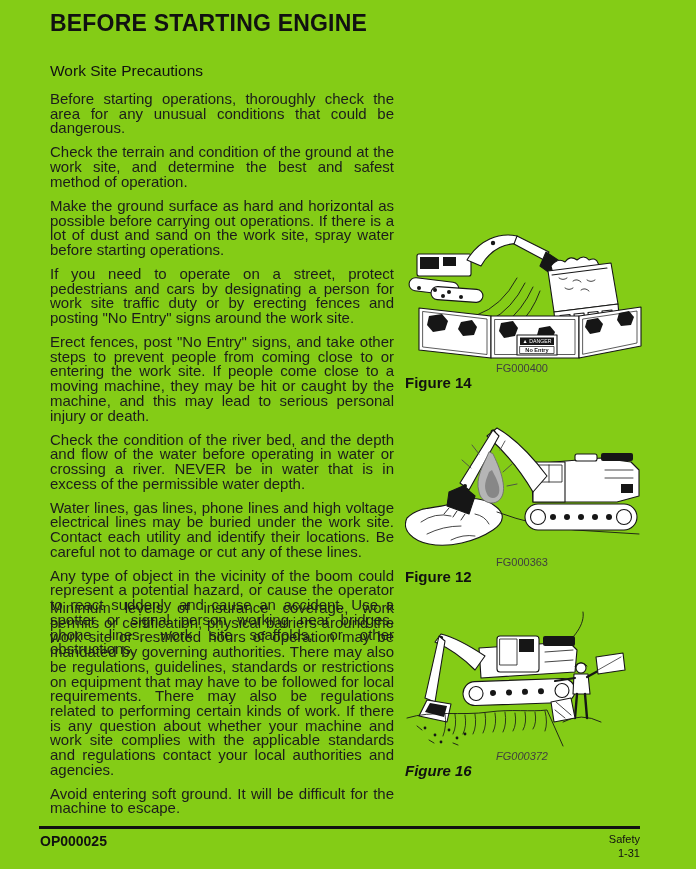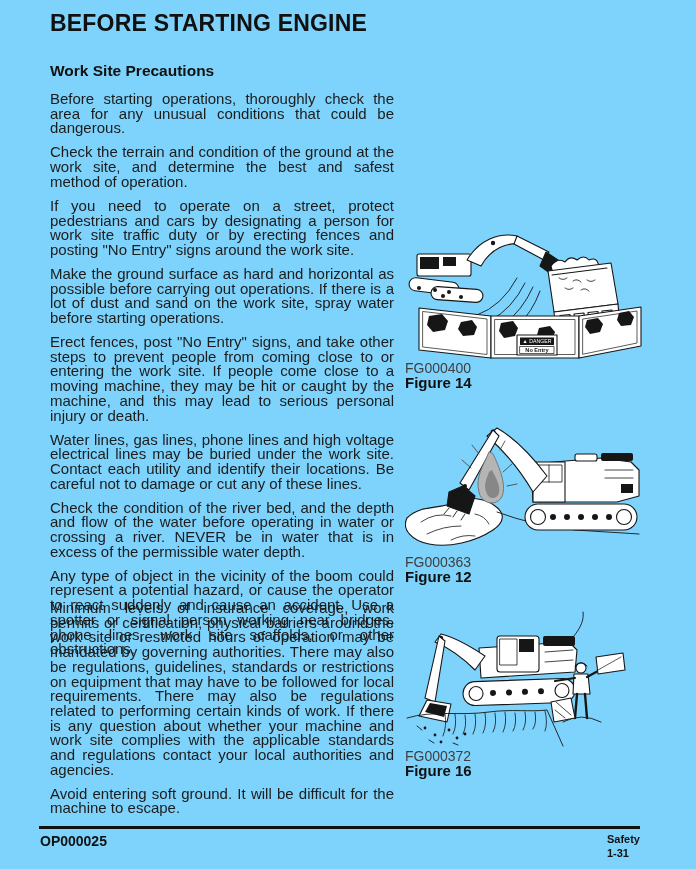--- a/index.html
+++ b/index.html
@@ -1,56 +1,56 @@
 <!DOCTYPE html>
 <html><head>
 <meta charset="utf-8">
 <style>
   html,body{margin:0;padding:0;background:#e8e8e8;}
   .page{
-    position:relative;width:696px;height:869px;background:#7dd3fc;
+    position:relative;width:696px;height:869px;background:#84cc16;
     font-family:"Liberation Sans","DejaVu Sans",sans-serif;color:#1c1c1c;
     overflow:hidden;margin:0 auto;
   }
   .page-title{
     position:absolute;left:50px;top:10px;margin:0;
     font-size:23px;font-weight:bold;letter-spacing:.2px;color:#111;
   }
   .col-upper{position:absolute;left:50px;top:62px;width:344px;}
   .col-lower{position:absolute;left:50px;top:601px;width:344px;}
-  .section-heading{margin:0 0 12px 0;font-size:15.5px;font-weight:bold;color:#111;}
+  .section-heading{margin:0 0 12px 0;font-size:15.5px;font-weight:normal;color:#111;}
   .body-par{
     margin:0 0 9.3px 0;font-size:15px;line-height:14.7px;
     text-align:justify;color:#1c1c1c;
   }
   .fig{position:absolute;left:405px;width:240px;}
-  #fig14{top:216px;} #fig15{top:406px;} #fig16{top:610px;}
+  #fig14{top:216px;} #fig15{top:406px;} #fig16{top:610px;font-style:italic;}
   .fig svg{display:block;}
-  .fig-code{font-size:14px;color:#3f3f3f;text-align:left;padding-right:6px;line-height:12px;}
+  .fig-code{font-size:11px;color:#3f3f3f;text-align:center;padding-right:6px;line-height:12px;}
   .fig-caption{font-size:15px;font-weight:bold;color:#111;margin-top:2px;line-height:14px;}
   .footer-rule{position:absolute;left:39px;top:826px;width:601px;height:3px;background:#111;}
   .footer-left{position:absolute;left:40px;top:833px;font-size:14px;font-weight:bold;color:#111;}
-  .footer-right{position:absolute;right:56px;top:833px;font-size:11px;font-weight:bold;color:#111;text-align:left;line-height:13.5px;}
+  .footer-right{position:absolute;right:56px;top:833px;font-size:11px;font-weight:normal;color:#111;text-align:right;line-height:13.5px;}
 </style>
 </head>
 <body>
 
 <div class="page">
 
   <h1 class="page-title">BEFORE STARTING ENGINE</h1>
 
   <div class="col-upper">
     <h2 class="section-heading">Work Site Precautions</h2>
     <p class="body-par">Before starting operations, thoroughly check the area for any unusual conditions that could be dangerous.</p>
     <p class="body-par">Check the terrain and condition of the ground at the work site, and determine the best and safest method of operation.</p>
+    <p class="body-par">Make the ground surface as hard and horizontal as possible before carrying out operations. If there is a lot of dust and sand on the work site, spray water before starting operations.</p>
     <p class="body-par">If you need to operate on a street, protect pedestrians and cars by designating a person for work site traffic duty or by erecting fences and posting "No Entry" signs around the work site.</p>
-    <p class="body-par">Make the ground surface as hard and horizontal as possible before carrying out operations. If there is a lot of dust and sand on the work site, spray water before starting operations.</p>
     <p class="body-par">Erect fences, post "No Entry" signs, and take other steps to prevent people from coming close to or entering the work site. If people come close to a moving machine, they may be hit or caught by the machine, and this may lead to serious personal injury or death.</p>
+    <p class="body-par">Check the condition of the river bed, and the depth and flow of the water before operating in water or crossing a river. NEVER be in water that is in excess of the permissible water depth.</p>
     <p class="body-par">Water lines, gas lines, phone lines and high voltage electrical lines may be buried under the work site. Contact each utility and identify their locations. Be careful not to damage or cut any of these lines.</p>
-    <p class="body-par">Check the condition of the river bed, and the depth and flow of the water before operating in water or crossing a river. NEVER be in water that is in excess of the permissible water depth.</p>
     <p class="body-par">Any type of object in the vicinity of the boom could represent a potential hazard, or cause the operator to react suddenly and cause an accident. Use a spotter or signal person working near bridges, phone lines, work site scaffolds, or other obstructions.</p>
   </div>
 
   <div class="col-lower">
     <p class="body-par">Minimum levels of insurance coverage, work permits or certification, physical barriers around the work site or restricted hours of operation may be mandated by governing authorities. There may also be regulations, guidelines, standards or restrictions on equipment that may have to be followed for local requirements. There may also be regulations related to performing certain kinds of work. If there is any question about whether your machine and work site complies with the applicable standards and regulations contact your local authorities and agencies.</p>
     <p class="body-par">Avoid entering soft ground. It will be difficult for the machine to escape.</p>
   </div>
 
   <div class="fig" id="fig14">
     <svg width="240" height="146" viewBox="0 0 240 146">

